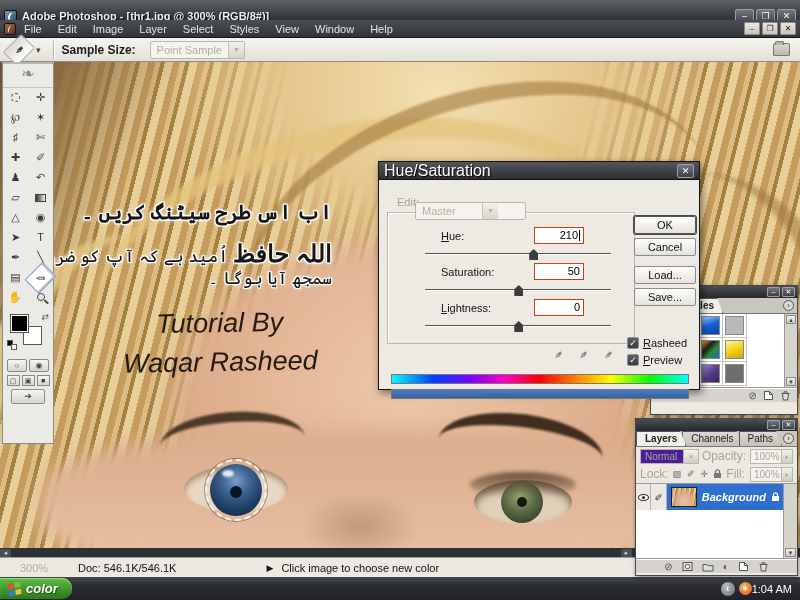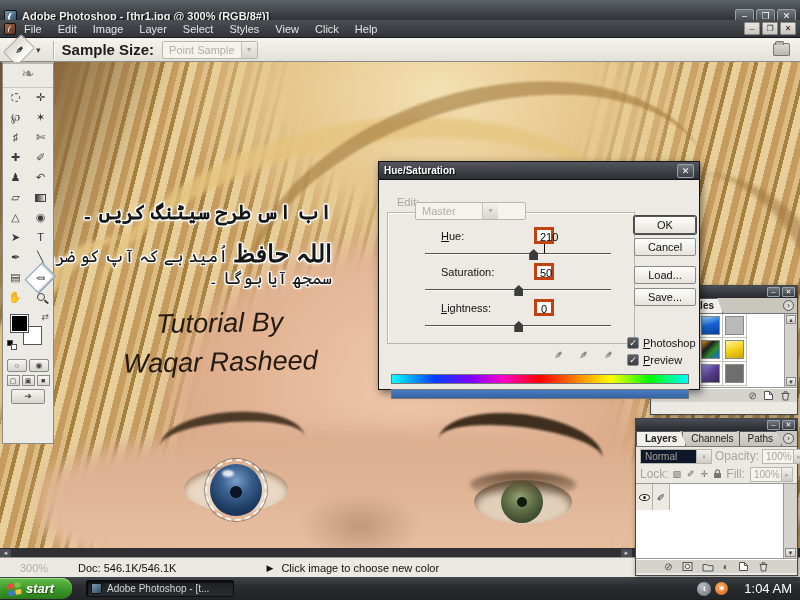--- a/index.html
+++ b/index.html
@@ -16,21 +16,21 @@
 .docicon{width:12px;height:12px;background:linear-gradient(135deg,#a06a4a,#5c3420);border:1px solid #1a0f08;border-radius:2px;position:relative}
 .docicon::after{content:"";position:absolute;left:3px;top:2px;width:5px;height:7px;border-left:1.5px solid #fff;border-radius:60% 0 0 60%;transform:rotate(18deg)}
 .mitem{color:#e4e4e4;font-size:11px;padding:2px 8px}
 #menubar .spacer{flex:1}
 .wbtn2{width:16px;height:13px;margin-left:2px;background:linear-gradient(180deg,#e8e6df,#c9c6be);border:1px solid #8a8a8a;border-radius:1px;color:#222;font-size:8px;line-height:11px;text-align:center}
 
 #optionsbar{left:0;top:38px;width:800px;height:24px;background:linear-gradient(180deg,#f5f3ee 0%,#e4e1d9 100%);border-bottom:1px solid #8b8b8b;display:flex;align-items:center}
 .ob-tool{width:26px;height:20px;margin-left:6px;border:1px solid #aaa;border-radius:2px;background:linear-gradient(180deg,#fdfdfb,#dddad2);text-align:center;color:#333;font-size:12px;line-height:18px}
 .ob-caret{color:#444;font-size:9px;margin:0 4px}
 .ob-div{width:1px;height:18px;background:#b5b2aa;box-shadow:1px 0 0 #fff;margin:0 8px}
-.ob-label{color:#1c1c1c;font-weight:bold;font-size:15px;margin-right:8px}
+.ob-label{color:#1c1c1c;font-weight:bold;font-size:12px;margin-right:14px}
 .combo-dis{display:flex;align-items:center;height:18px;background:#f4f3ee;border:1px solid #b9b6ae;border-radius:2px}
 .combo-dis .val{color:#b0ada4;font-size:11px;padding:0 6px;min-width:66px}
 .combo-dis .arr{width:16px;height:16px;background:linear-gradient(180deg,#f2f1ec,#d8d5cd);border-left:1px solid #c5c2ba;color:#aaa;font-size:8px;text-align:center;line-height:15px}
 .bridgeicon{width:17px;height:13px;background:linear-gradient(180deg,#dcd9d2,#b9b6ae);border:1px solid #777;border-radius:2px 2px 1px 1px;position:relative;margin:0 10px 0 2px}
 .bridgeicon::before{content:"";position:absolute;left:1px;top:-3px;width:7px;height:3px;background:#b9b6ae;border:1px solid #777;border-bottom:none;border-radius:2px 2px 0 0}
 .welltab{height:16px;padding:0 9px;background:linear-gradient(180deg,#ecebe5,#d4d1c9);border:1px solid #55565a;border-bottom:none;color:#222;font-size:10px;line-height:15px;clip-path:polygon(6px 0,100% 0,calc(100% - 1px) 100%,0 100%);margin-right:-3px}
 #well{display:flex;align-items:flex-end;height:24px;padding-top:6px}
 
 
 #toolbox{left:2px;top:62px;width:52px;height:382px;background:#eceae4;border:1px solid #8b8b8b;border-top:2px solid #b9b6ae;z-index:20}
@@ -104,33 +104,33 @@
 .flag i{display:block;width:6px;height:5px;border-radius:1px}
 .flag i:nth-child(1){background:#e84c3d}.flag i:nth-child(2){background:#7ec043}
 .flag i:nth-child(3){background:#3a78d6}.flag i:nth-child(4){background:#f5c33b}
 #startbtn .stxt{color:#fff;font-style:italic;font-weight:bold;font-size:13px;margin-left:4px;text-shadow:1px 1px 1px #1d4f12}
 #taskbtn{height:17px;width:148px;margin-left:14px;background:linear-gradient(180deg,#1d1f22,#2b2d31);border:1px solid #0c0d0f;border-radius:2px;display:flex;align-items:center;padding:0 4px;box-shadow:inset 1px 1px 2px #000}
 #taskbtn .ticon{width:11px;height:11px;background:linear-gradient(135deg,#7d9ab0,#2e4a63);border:1px solid #09111a;border-radius:1px}
 #taskbtn .ttxt{color:#d6d6d6;font-size:10px;margin-left:5px;white-space:nowrap;overflow:hidden}
 #tray{margin-left:auto;display:flex;align-items:center;margin-right:8px}
 .chev{width:14px;height:14px;border-radius:50%;background:radial-gradient(circle at 35% 30%,#b9bec5,#6a6f76);color:#fff;font-size:10px;line-height:13px;text-align:center;font-weight:bold}
 .alerticon{width:13px;height:13px;border-radius:50%;background:radial-gradient(circle at 35% 30%,#f5a95b,#d9651a);margin-left:4px;color:#fff;font-size:8px;line-height:13px;text-align:center;font-weight:bold}
-#clock{color:#fff;font-size:13px;margin-left:16px}
+#clock{color:#fff;font-size:11px;margin-left:0}
 
 
 #dlg{left:378px;top:161px;width:322px;height:229px;background:#eceae3;border:1px solid #131417;box-shadow:2px 3px 8px rgba(0,0,0,.5);z-index:40}
 #dlg .dtitle{height:18px;background:linear-gradient(180deg,#53575d 0%,#2c2e33 100%);display:flex;align-items:center;padding:0 5px;border-bottom:1px solid #101113}
-#dlg .dtitle .dt{color:#fff;font-weight:bold;font-size:10px;flex:1;text-shadow:1px 1px 1px #000}
+#dlg .dtitle .dt{color:#fff;font-weight:normal;font-size:16px;flex:1;text-shadow:1px 1px 1px #000}
 #dlg .dclose{width:17px;height:14px;background:linear-gradient(180deg,#72777e,#3c4046);border:1px solid #9aa0a8;border-radius:2px;color:#fff;font-size:9px;line-height:12px;text-align:center}
 .dbody{position:relative;height:210px}
 .gframe{position:absolute;left:8px;top:32px;width:248px;height:132px;border:1px solid #b9b6ae;box-shadow:inset 1px 1px 0 #fff}
 .dlabel-dis{position:absolute;color:#a8a49a}
 .dlabel{position:absolute;color:#111}
 .uf::first-letter{text-decoration:underline}
-.dval{position:absolute;width:20px;height:17px;background:#fff;border:3px solid #c2410c;font-size:11px;color:#000;padding:1px 3px;text-align:center}
+.dval{position:absolute;width:50px;height:17px;background:#fff;border:1px solid #c2410c;font-size:11px;color:#000;padding:1px 3px;text-align:right}
 .caret{display:inline-block;width:1px;height:11px;background:#000;vertical-align:-2px;margin-left:1px}
 .sltrack{position:absolute;width:186px;height:13px}
 .sltrack::before{content:"";position:absolute;left:0;right:0;top:5px;height:1px;background:#55524a;box-shadow:0 1px 0 #fff}
 .sl-thumb{position:absolute;top:1px;width:9px;height:11px;background:#3c3c3c;clip-path:polygon(50% 0,100% 38%,100% 100%,0 100%,0 38%)}
 .dbtn{position:absolute;width:62px;height:18px;background:linear-gradient(180deg,#fdfdfb,#e6e3db);border:1px solid #8a8a8a;border-radius:2px;text-align:center;font-size:11px;line-height:16px;color:#111}
 .dbtn.def{box-shadow:0 0 0 1px #4a4a4a;border-color:#555}
 .chk{position:absolute;display:flex;align-items:center}
 .chk .box{width:12px;height:12px;background:linear-gradient(180deg,#5c6066,#3a3d42);border:1px solid #8a8f96;border-radius:2px;color:#fff;font-size:9px;line-height:11px;text-align:center;margin-right:4px}
 .chk .cl{font-size:11px;color:#111}
 .rainbow{position:absolute;left:12px;top:194px;width:298px;height:10px;border:1px solid #777;
@@ -150,21 +150,21 @@
 .sw-cell{position:absolute;width:24px;height:24px;border-right:1px solid #c5c2ba;border-bottom:1px solid #c5c2ba;padding:2px}
 .sw{display:block;width:19px;height:19px;border:1px solid #888}
 .vsb{position:absolute;right:0;top:0;width:13px;height:100%;background:#d6d3cc;border-left:1px solid #999}
 .vsb .ar{position:absolute;left:1px;width:10px;height:9px;background:linear-gradient(180deg,#f2f1ec,#cfccc4);border:1px solid #8a8a8a;color:#444;font-size:6px;text-align:center;line-height:8px}
 .vsb .ar.dn{bottom:1px}
 .pfoot{height:14px;background:#d6d3cc;display:flex;justify-content:flex-end;align-items:center;gap:6px;padding:0 6px;border-top:1px solid #fff}
 .ficon{color:#555;font-size:10px;line-height:12px}
 #layers-pal{left:635px;top:418px;width:163px;height:158px;z-index:30}
 .lrow{height:18px;display:flex;align-items:center;padding:0 4px;gap:3px}
 .combo2{display:flex;height:15px}
-.combo2 .v{width:57px;background:#0f172a;border:1px solid #b9b6ae;color:#a8a49a;font-size:10px;padding:0 4px;line-height:13px}
+.combo2 .v{width:44px;background:#4c1d95;border:1px solid #b9b6ae;color:#a8a49a;font-size:10px;padding:0 4px;line-height:13px}
 .combo2 .b{width:15px;background:linear-gradient(180deg,#f2f1ec,#d0cdc5);border:1px solid #b9b6ae;border-left:none;color:#aaa;font-size:7px;text-align:center;line-height:13px}
 .glbl{color:#a8a49a;font-size:12px}
 .spin{display:flex;height:15px;margin-left:auto}
 .spin .v{width:32px;background:#f4f3ee;border:1px solid #b9b6ae;color:#a8a49a;font-size:10px;text-align:right;padding:0 3px;line-height:13px}
 .spin .b{width:11px;background:linear-gradient(180deg,#f2f1ec,#d0cdc5);border:1px solid #b9b6ae;border-left:none;color:#aaa;font-size:7px;text-align:center;line-height:13px}
 .lockicon{color:#6a6a6a;font-size:9px;width:14px;text-align:center}
 .llist{position:relative;height:76px;background:#fff;border-top:1px solid #999;border-bottom:1px solid #999}
 .layerrow{position:absolute;left:0;top:0;width:148px;height:26px;display:flex;align-items:stretch}
 .lcell{width:17px;border-right:1px solid #b5b2aa;background:#ece9e2;display:flex;align-items:center;justify-content:center}
 .eyeicon{width:11px;height:7px;border:1px solid #222;border-radius:50%;background:#fff;position:relative}
@@ -195,21 +195,21 @@
 
   <div id="menubar" class="a">
     <span class="docicon"></span>
     <span class="mitem">File</span>
     <span class="mitem">Edit</span>
     <span class="mitem">Image</span>
     <span class="mitem">Layer</span>
     <span class="mitem">Select</span>
     <span class="mitem">Styles</span>
     <span class="mitem">View</span>
-    <span class="mitem">Click</span>
+    <span class="mitem">Window</span>
     <span class="mitem">Help</span>
     <span class="spacer"></span>
     <span class="wbtn2">–</span>
     <span class="wbtn2">❐</span>
     <span class="wbtn2">✕</span>
   </div>
 
   <div id="optionsbar" class="a">
     <span class="ob-tool rot135">✒</span>
     <span class="ob-caret">▾</span>
@@ -316,25 +316,21 @@
   </div>
 
   <div id="taskbar" class="a">
     <span id="startbtn">
       <span class="flag">
           <i></i>
           <i></i>
           <i></i>
           <i></i>
         </span>
-      <span class="stxt">start</span>
-    </span>
-    <span id="taskbtn">
-      <span class="ticon"></span>
-      <span class="ttxt">Adobe Photoshop - [t...</span>
+      <span class="stxt">color</span>
     </span>
     <span id="tray">
       <span class="chev">‹</span>
       <span class="alerticon">✶</span>
       <span id="clock">1:04 AM</span>
     </span>
   </div>
 
   <div id="dlg" class="a">
     <div class="dtitle">
@@ -371,21 +367,21 @@
       <span class="dbtn" style="left:255px;top:58px">Cancel</span>
       <span class="dbtn" style="left:255px;top:86px">Load...</span>
       <span class="dbtn" style="left:255px;top:108px">Save...</span>
 
       <span class="dropper" style="left:174px;top:168px">✒</span>
       <span class="dropper" style="left:199px;top:168px">✒</span>
       <span class="dropper" style="left:224px;top:168px">✒</span>
 
       <span class="chk" style="left:248px;top:157px">
         <span class="box">✓</span>
-        <span class="cl uf">Photoshop</span>
+        <span class="cl uf">Rasheed</span>
       </span>
       <span class="chk" style="left:248px;top:174px">
         <span class="box">✓</span>
         <span class="cl uf">Preview</span>
       </span>
 
       <span class="rainbow"></span>
       <span class="bluebar"></span>
     </div>
   </div>
@@ -499,20 +495,30 @@
       </span>
     </div>
     <div class="llist">
       <div class="layerrow">
         <span class="lcell">
             <i class="eyeicon"></i>
           </span>
         <span class="lcell">
             <span style="font-size:10px;color:#333">✐</span>
           </span>
+        <span class="lsel">
+          <span class="lthumb"></span>
+          <span class="lname">Background</span>
+          <span>
+              <svg class="mini" width="9" height="10" viewBox="0 0 9 10">
+                <rect x="1" y="4" width="7" height="5" fill="#fff"></rect>
+                <path d="M2.5 4V2.8a2 2 0 0 1 4 0V4" fill="none" stroke="#fff" stroke-width="1.3"></path>
+              </svg>
+            </span>
+        </span>
       </div>
       <span class="vsb2">
         <span class="ar dn" style="position:absolute;bottom:1px;left:1px;width:11px;height:9px;background:linear-gradient(180deg,#f2f1ec,#cfccc4);border:1px solid #8a8a8a;color:#444;font-size:6px;text-align:center;line-height:8px">▼</span>
       </span>
     </div>
     <div class="pfoot" style="justify-content:center;gap:9px">
       <span class="ficon">⊘</span>
       <span>
           <svg class="mini" width="11" height="11" viewBox="0 0 11 11">
             <rect x="1" y="1.5" width="9" height="8" fill="#ddd" stroke="#555"></rect>

